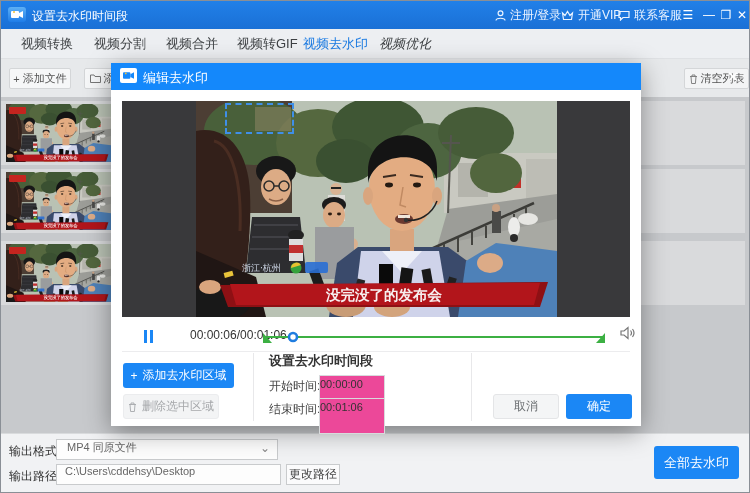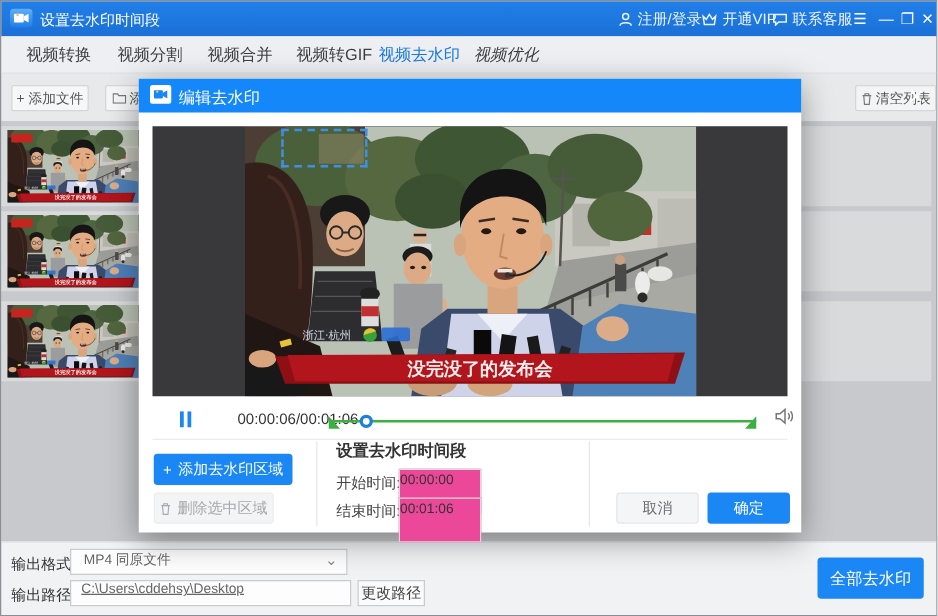--- a/index.html
+++ b/index.html
@@ -275,21 +275,21 @@
     </div>
   </div>
 
   <div class="abs bottombar">
     <span class="abs blabel" style="left:8px;top:9px;">输出格式:</span>
     <div class="abs field" style="left:55px;top:5px;width:222px;height:21px;padding-left:10px;">
       <span>MP4  同原文件</span>
       <span class="abs" style="left:203px;top:1px;color:#888;font-size:12px;">⌄</span>
     </div>
     <span class="abs blabel" style="left:8px;top:34px;">输出路径:</span>
-    <div class="abs field" style="left:55px;top:30px;width:225px;height:21px;padding-left:8px;text-decoration:underline;">
+    <div class="abs field" style="left:55px;top:30px;width:225px;height:21px;padding-left:8px;">
       <span>C:\Users\cddehsy\Desktop</span>
     </div>
     <div class="abs bbtn" style="left:285px;top:30px;width:54px;height:21px;">更改路径</div>
     <div class="abs bbtn" style="left:347px;top:30px;width:76px;height:21px;margin-top:28px;">打开文件夹</div>
     <div class="abs primary" style="left:653px;top:12px;width:85px;height:33px;font-size:13px;">全部去水印</div>
   </div>
 
   <div class="abs dialog">
     <div class="abs dlg-header">
       <div class="abs" style="left:9px;top:5px;width:17px;height:15px;border-radius:2px;background:#fff;display:flex;align-items:center;justify-content:center;">

